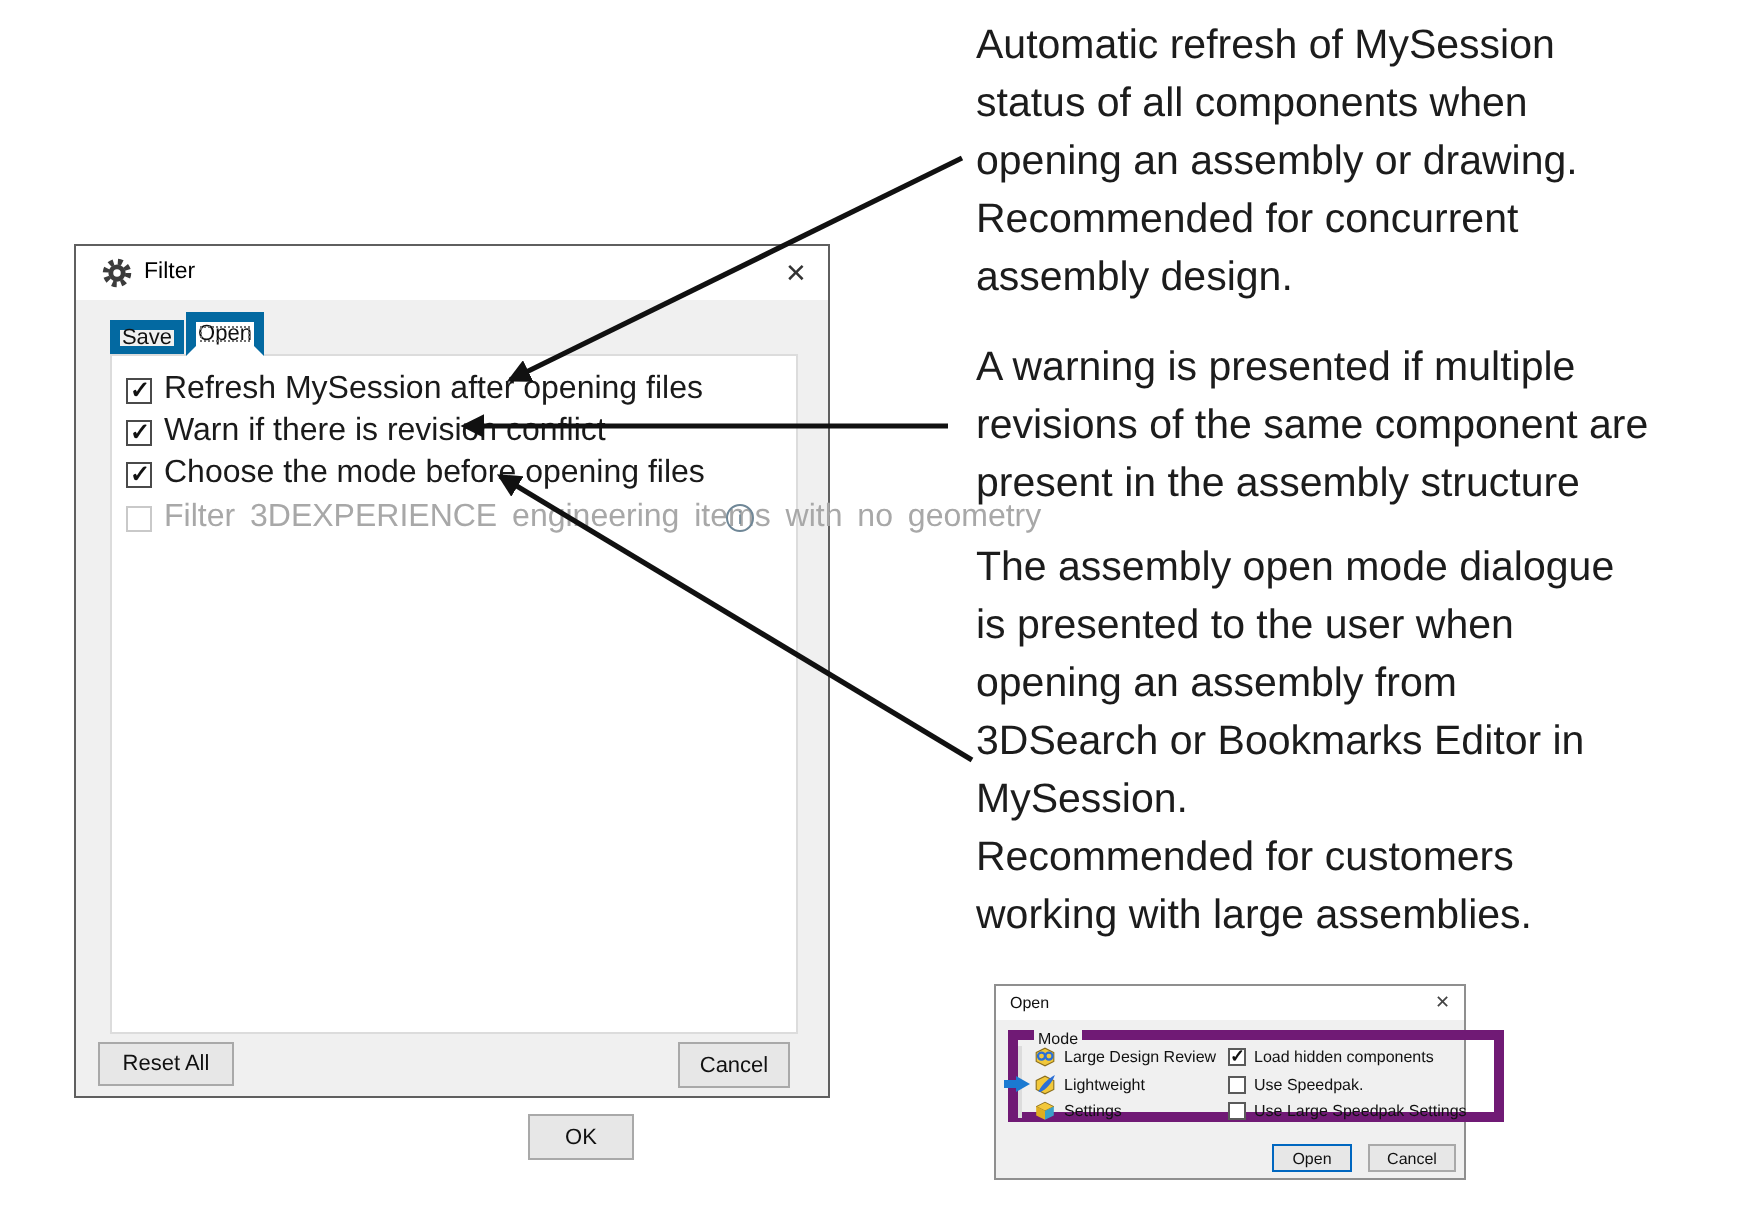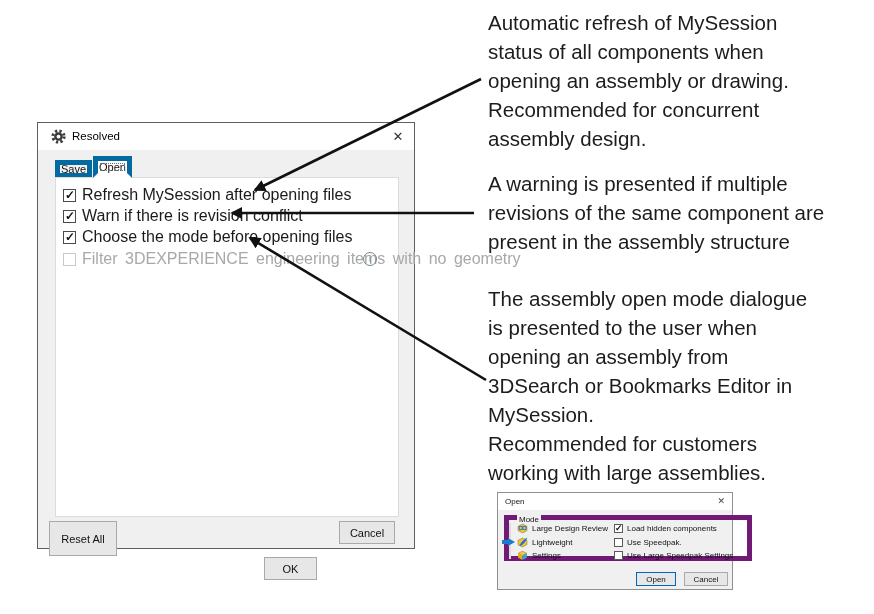--- a/index.html
+++ b/index.html
@@ -2,21 +2,21 @@
 <html><head>
 <meta charset="utf-8">
 <style>
   * { margin:0; padding:0; box-sizing:border-box; }
   html,body { width:874px; height:614px; }
   body { position:relative; background:#ffffff; font-family:"Liberation Sans",sans-serif; overflow:hidden; }
 
   
   .note { position:absolute; left:488px; width:382px; white-space:pre-line;
           font-size:20.5px; line-height:29px; color:#1c1c1c; }
-  #note1 { top:8px; } #note2 { top:169px; } #note3 { top:284px; }
+  #note1 { top:8px; } #note2 { top:169px; } #note3 { top:269px; }
 
   
   #arrows { position:absolute; left:0; top:0; width:874px; height:614px;
             pointer-events:none; z-index:60; }
 
   
   #optdlg { position:absolute; left:37px; top:122px; width:378px; height:427px;
             background:#f0f0f0; border:1px solid #5f5f5f; font-size:11px; color:#111; z-index:10; }
   #optdlg .titlebar { position:absolute; left:0; top:0; right:0; height:27px; background:#fff; }
   #optdlg .gear { position:absolute; left:13px; top:6px; width:15px; height:15px; }
@@ -39,21 +39,21 @@
                        font-size:12px; font-weight:bold; color:#111; }
   .cbrow .lbl { margin-left:6px; font-size:16px; color:#1a1a1a; }
   .cbrow.disabled .cb { border-color:#c9c9c9; }
   .cbrow.disabled .lbl { color:#a8a8a8; word-spacing:3px; }
   #info-icon { position:absolute; left:325px; top:129px; width:14px; height:14px;
                border:1px solid #6f8797; border-radius:50%; color:#6f8797;
                font-size:9px; text-align:center; line-height:12px; }
   .btn { position:absolute; background:#e7e7e7; border:1px solid #a9a9a9;
          display:flex; align-items:center; justify-content:center;
          font-size:11px; color:#111; cursor:default; }
-  #btn-reset { left:11px; top:398px; width:68px; height:35px; }
+  #btn-reset { left:11px; top:398px; width:68px; height:22px; }
   #btn-ok    { left:226px; top:398px; width:53px; height:23px;margin-top:36px; }
   #btn-cancel{ left:301px; top:398px; width:56px; height:23px; }
 
   
   #opendlg { position:absolute; left:497px; top:492px; width:236px; height:98px;
              background:#f0f0f0; border:1px solid #8f8f8f; font-size:8px; color:#111; z-index:10; }
   #opendlg .titlebar { position:absolute; left:0; top:0; right:0; height:17px; background:#fff; }
   #opendlg .dlg-title { position:absolute; left:7px; top:4px; font-size:8px; }
   #opendlg .close-btn { position:absolute; right:7px; top:3px; font-size:9px; color:#444; }
   #opendlg .group { position:absolute; left:6px; top:22px; width:248px; height:46px;
@@ -96,21 +96,21 @@
 Recommended for customers
 working with large assemblies.</div>
 
 <div id="optdlg">
   <div class="titlebar"></div>
   <svg class="gear" viewBox="0 0 16 16">
     <circle cx="8" cy="8" r="6" fill="none" stroke="#3c3c3c" stroke-width="3.2" stroke-dasharray="2.4 2.36"></circle>
     <circle cx="8" cy="8" r="4.6" fill="#3c3c3c"></circle>
     <circle cx="8" cy="8" r="2" fill="#ffffff"></circle>
   </svg>
-  <div class="dlg-title">Resolved</div>
+  <div class="dlg-title">Filter</div>
   <div class="close-btn">✕</div>
 
   <div class="tab" id="tab-save">
     <span>Save</span>
   </div>
   <div class="tab selected" id="tab-open">
     <span class="focus-rect"></span>
     <span>Open</span>
   </div>
   <div class="tabpage"></div>

